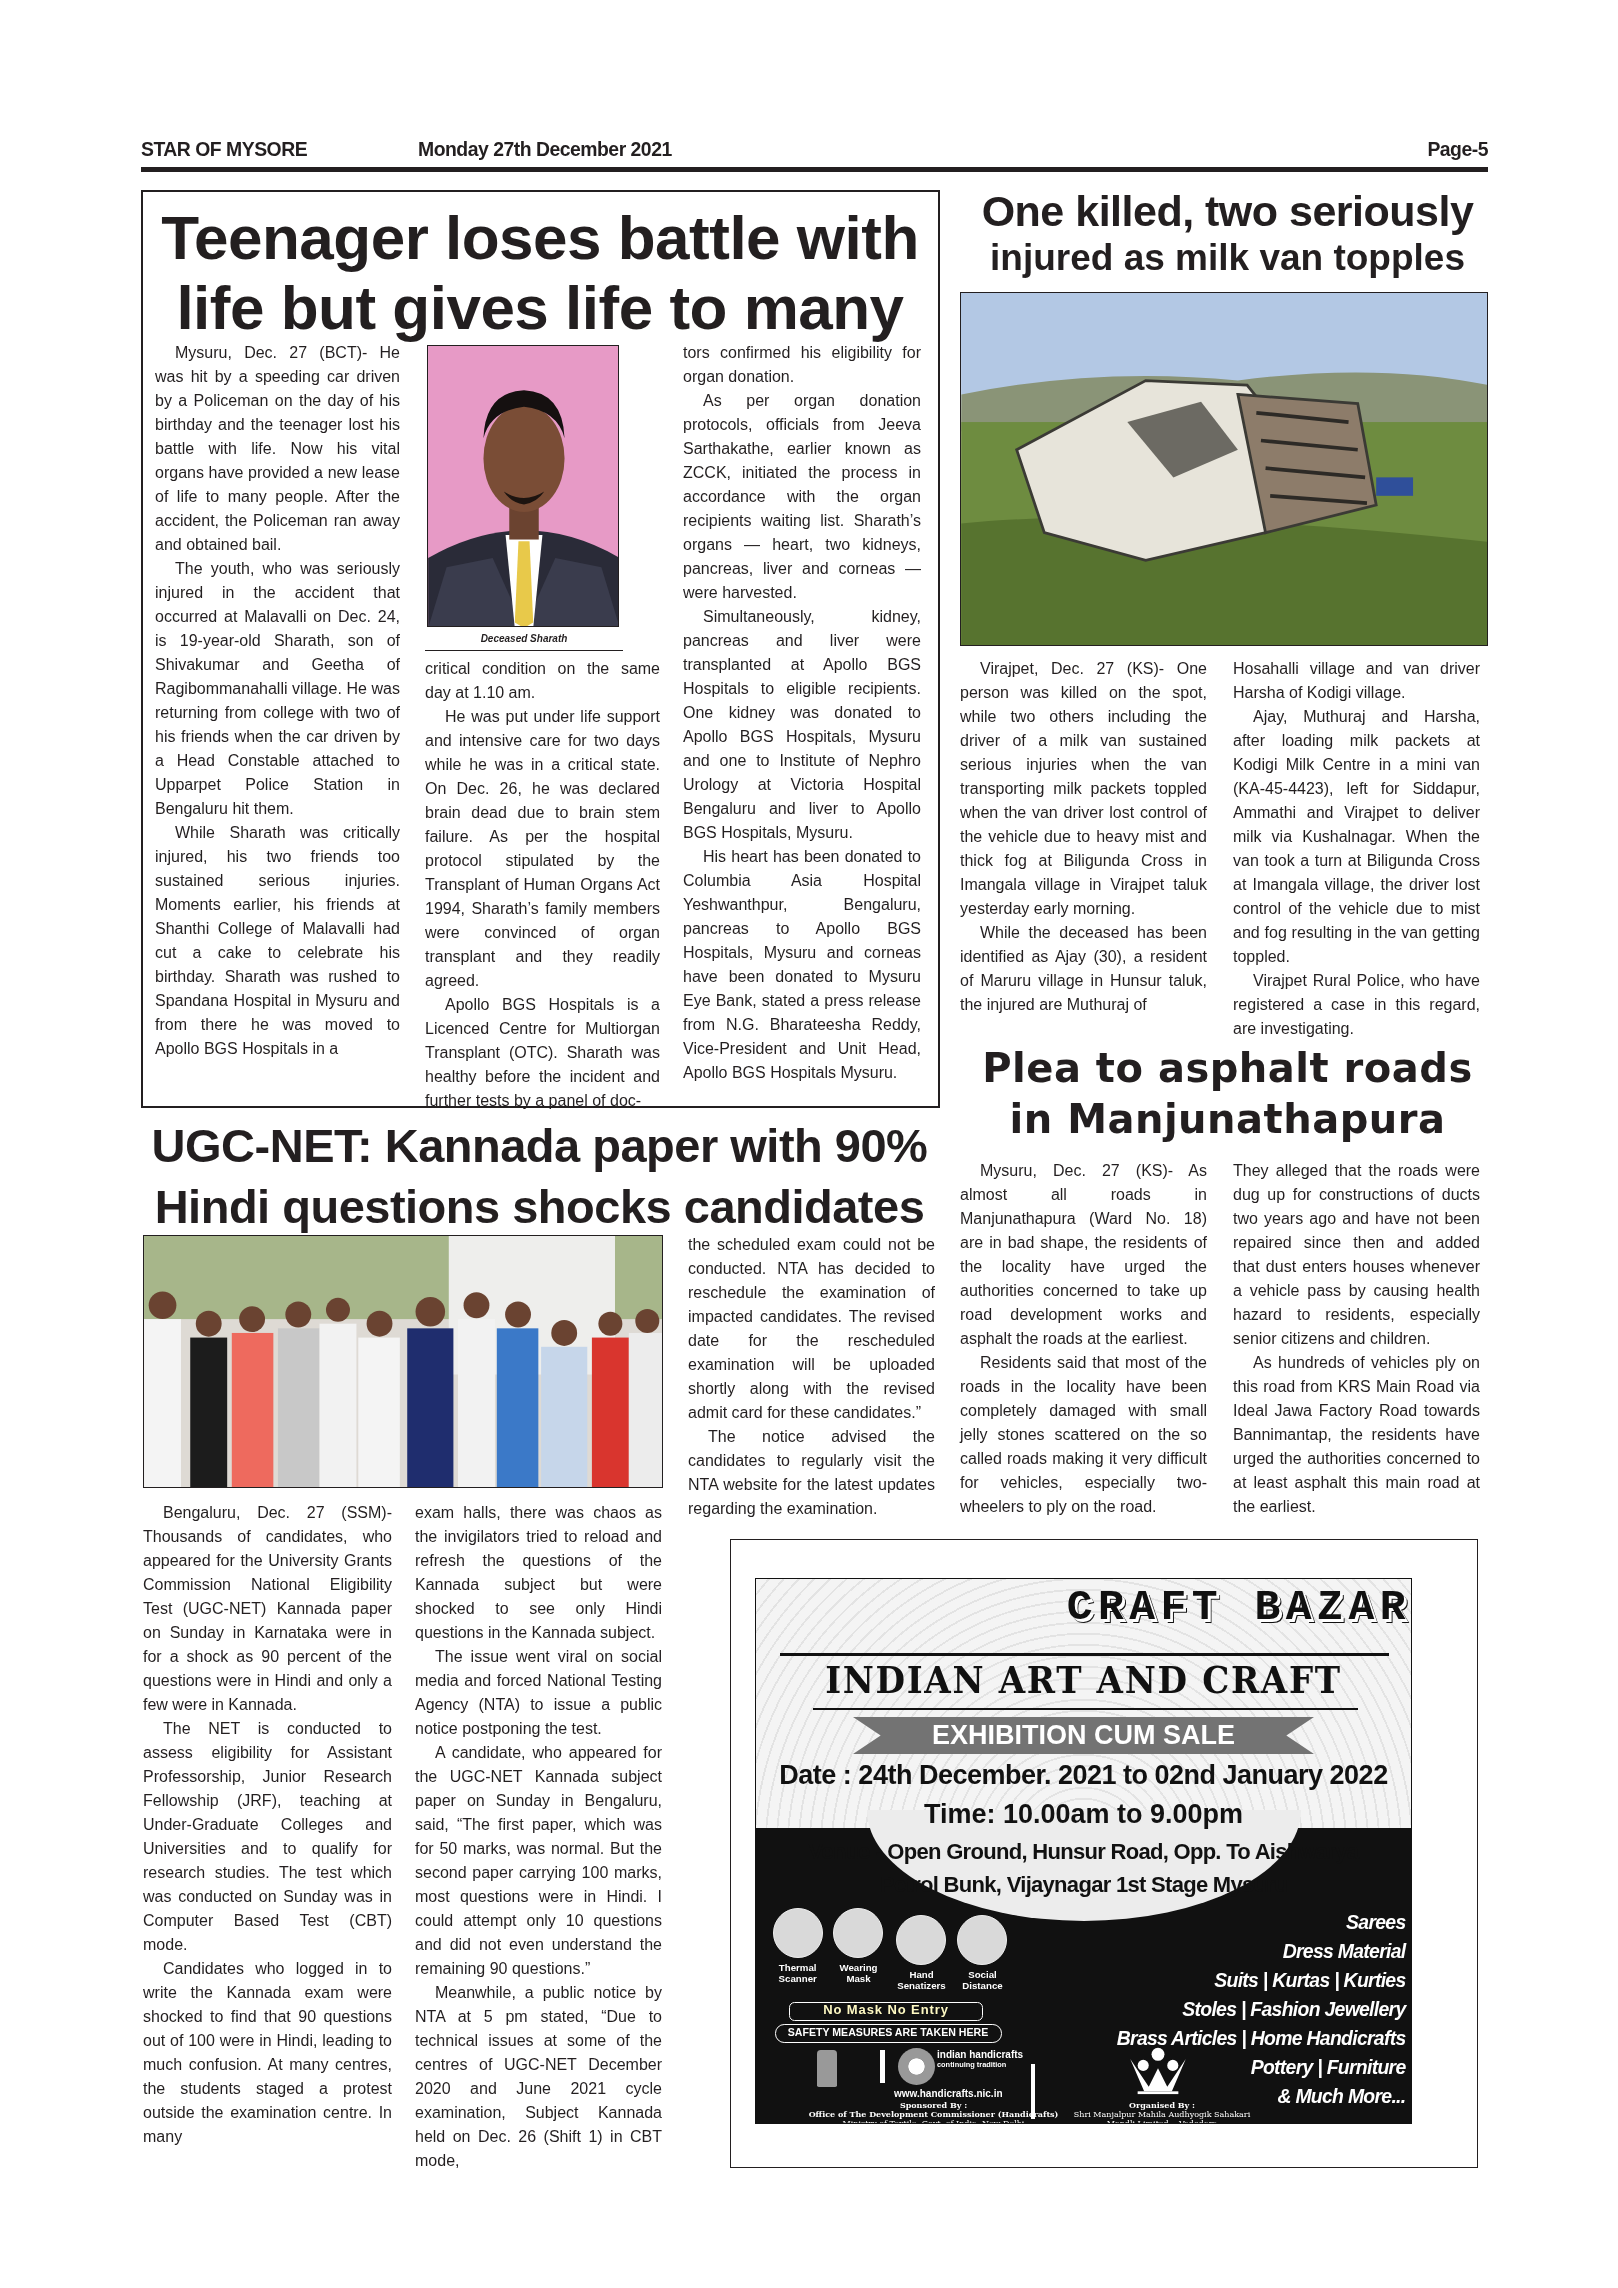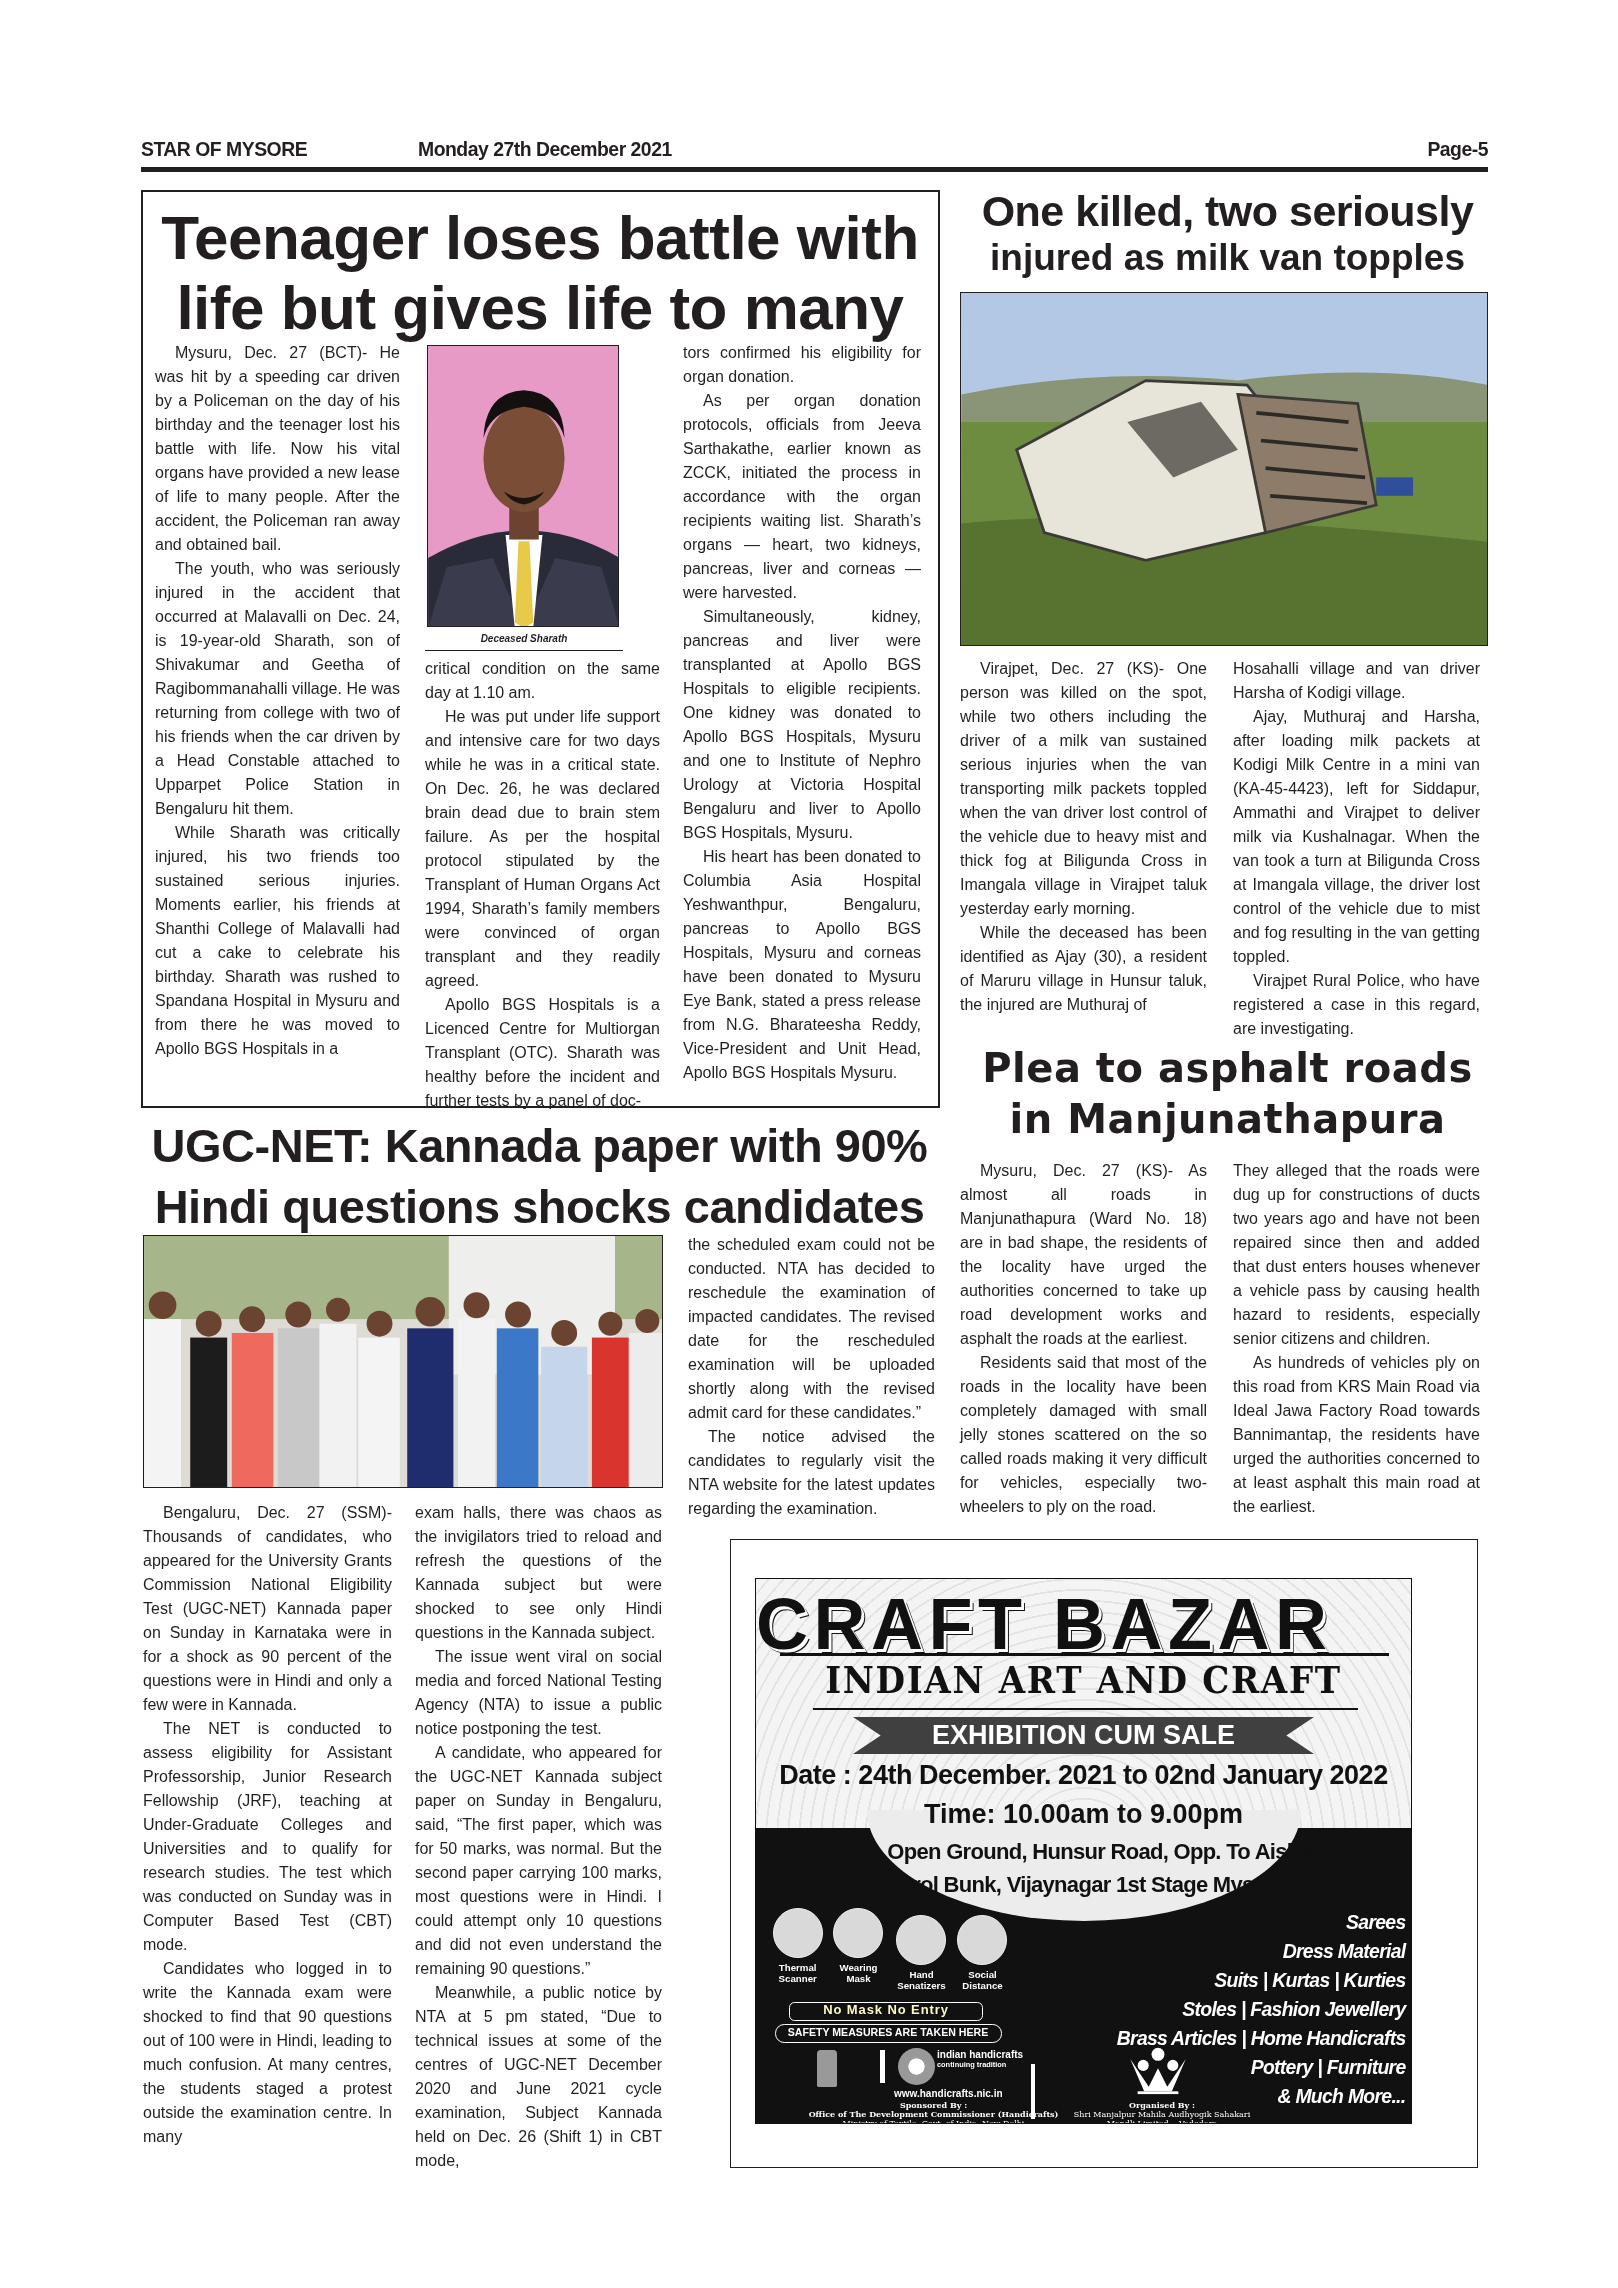--- a/index.html
+++ b/index.html
@@ -35,25 +35,25 @@
 
   
   .h4 { left: 138px; top: 1115px; width: 803px; text-align: center; font-weight: bold; font-size: 47px; line-height: 61px; letter-spacing: -0.5px; }
   .photo4 { left: 143px; top: 1235px; width: 520px; height: 253px; border: 1.8px solid #231f20; overflow: hidden; background: linear-gradient(180deg,#d9e0cf 0%,#a9b58e 25%,#e8e6e2 45%,#c9c6c2 100%); }
 
   
   .adframe { left: 730px; top: 1539px; width: 748px; height: 629px; border: 1.8px solid #231f20; }
   .ad { left: 755px; top: 1578px; width: 657px; height: 546px; background: #111; border: 1.8px solid #111; overflow: hidden; }
   .ad-top { position: absolute; left: 0; top: 0; width: 100%; height: 249px; background: repeating-radial-gradient(circle at 50% 110%, #f4f4f4 0 9.2px, #e3e3e3 9.2px 11px); }
   .ad-scallop { position: absolute; left: 111px; top: 231px; width: 434px; height: 111px; background: #ececec; border-radius: 0 0 50% 50% / 0 0 100% 100%; }
-  .ad-title { position: absolute; left: 0; top: 3.7px; width: 100%; text-align: left; font-family: Liberation Sans, sans-serif; font-weight: bold; font-size: 72px; letter-spacing: 5.5px; color: #111; text-shadow: 2.8px 2.8px 0 #fff, 3.7px 3.7px 0 #111; }
+  .ad-title { position: absolute; left: 0; top: 3.7px; width: 100%; text-align: right; font-family: Liberation Mono, monospace; font-weight: bold; font-size: 43px; letter-spacing: 5.5px; color: #111; text-shadow: 2.8px 2.8px 0 #fff, 3.7px 3.7px 0 #111; }
   .ad-line1 { position: absolute; left: 24px; top: 74px; width: 609px; height: 2.8px; background: #111; }
   .ad-sub { position: absolute; left: 0; top: 79px; width: 100%; text-align: center; font-family: "DejaVu Serif", serif; font-weight: bold; font-size: 37px; letter-spacing: 1.8px; color: #111; transform: scaleX(0.92); }
   .ad-line2 { position: absolute; left: 57px; top: 129px; width: 545px; height: 1.8px; background: #111; }
-  .ad-ribbon { position: absolute; left: 97px; top: 138px; width: 461px; height: 37px; background: #404040; color: #fff; text-align: center; font-weight: bold; font-size: 27px; line-height: 37px; clip-path: polygon(0 0,100% 0,94% 50%,100% 100%,0 100%,6% 50%); }
+  .ad-ribbon { position: absolute; left: 97px; top: 138px; width: 461px; height: 37px; background: #737373; color: #fff; text-align: center; font-weight: bold; font-size: 27px; line-height: 37px; clip-path: polygon(0 0,100% 0,94% 50%,100% 100%,0 100%,6% 50%); }
   .ad-date { position: absolute; left: 0; top: 181px; width: 100%; text-align: center; font-weight: bold; font-size: 27px; color: #111; letter-spacing: -0.5px; }
   .ad-time { position: absolute; left: 0; top: 220px; width: 100%; text-align: center; font-weight: bold; font-size: 27px; color: #111; }
   .ad-venue1 { position: absolute; left: 0; top: 260px; width: 100%; text-align: center; font-weight: bold; font-size: 22px; color: #111; letter-spacing: -0.7px; z-index: 2; }
   .ad-venue2 { position: absolute; left: 0; top: 293px; width: 100%; text-align: center; font-weight: bold; font-size: 22px; color: #111; letter-spacing: -0.7px; z-index: 2; }
   .ad-icons { position: absolute; left: 11px; top: 329px; width: 249px; height: 92px; }
   .ad-icon { position: absolute; top: 0; width: 50px; height: 50px; border-radius: 50%; background: #d9d9d9; border: 1.8px solid #eee; }
   .ad-icon-label { position: absolute; top: 54px; width: 65px; text-align: center; color: #fff; font-weight: bold; font-size: 9.7px; line-height: 11px; }
   .ad-pill1 { position: absolute; left: 33px; top: 423px; width: 194px; height: 18.5px; border: 1.8px solid #fff; border-radius: 5.5px; color: #fef9c3; font-weight: bold; font-size: 13px; line-height: 14.8px; text-align: center; letter-spacing: 0.9px; }
   .ad-pill2 { position: absolute; left: 18.5px; top: 445px; width: 227px; height: 18.5px; border: 1.8px solid #fff; border-radius: 9.2px; color: #fff; font-weight: bold; font-size: 10.6px; line-height: 14.8px; text-align: center; }
   .ad-emblem { position: absolute; left: 61px; top: 471px; width: 20px; height: 37px; background: #999; border-radius: 3.7px 3.7px 1.8px 1.8px; }

